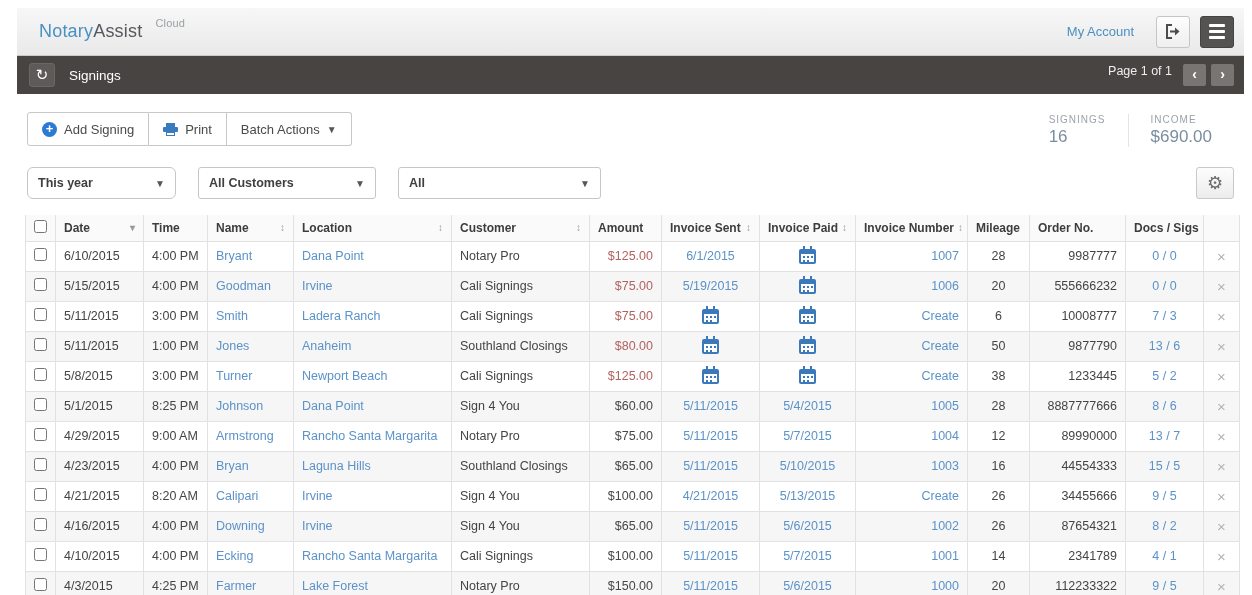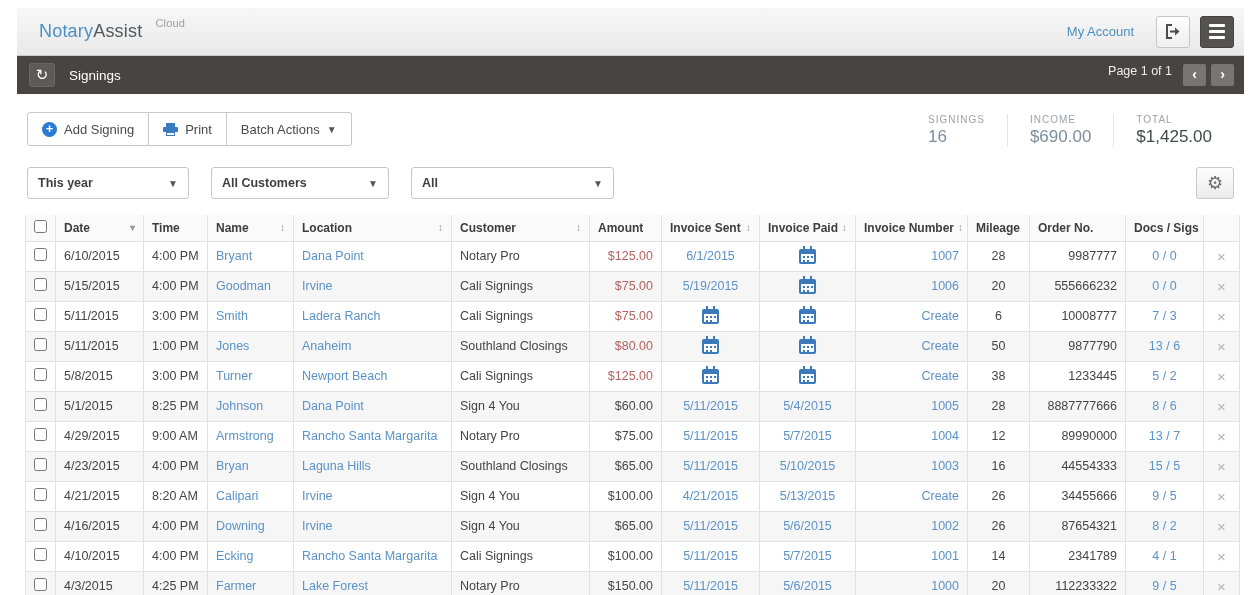--- a/index.html
+++ b/index.html
@@ -62,21 +62,21 @@
   .stat .val { font-size:17px; }
   .stat.blue .val { color:#7b8ea0; }
   .stat.red .val  { color:#b2625f; }
   .stat.dark .val { color:#46494c; }
 
   .filter-row { display:flex; align-items:center; margin:20px 2px 0 2px; }
   .select { height:32px; border:1px solid #c6c6c6; border-radius:3px; background:#fff;
     display:flex; align-items:center; justify-content:space-between; padding:0 10px;
     font-size:12.5px; font-weight:bold; color:#3f3f3f; cursor:pointer; }
   .select .sv { font-weight:bold; }
-  .sel-1 { width:162px; } .sel-2 { width:178px; margin-left:22px; } .sel-3 { width:203px; margin-left:22px; }
+  .sel-1 { width:149px;border-radius:6px; } .sel-2 { width:178px; margin-left:22px; } .sel-3 { width:203px; margin-left:22px; }
   .gear-btn { margin-left:auto; width:38px; height:32px; border:1px solid #c9c9c9; border-radius:3px;
     background:linear-gradient(#fdfdfd,#ececec); font-size:18px; color:#6e6e6e; text-align:center;
     line-height:30px; cursor:pointer; }
 
   
   table { width:100%; border-collapse:collapse; table-layout:fixed; margin-top:16px; font-size:12.5px; }
   th, td { border:1px solid #e2e2e2; border-top:none; padding:0 8px; height:30px;
     overflow:hidden; white-space:nowrap; }
   th { height:26px; background:#fafafa; font-size:12px; color:#3d3d3d; text-align:left; font-weight:bold; }
   th .thwrap { display:flex; align-items:center; justify-content:space-between; cursor:pointer; }
@@ -167,24 +167,20 @@
 
       <div class="stats">
         <div class="stat blue">
           <div class="lbl">SIGNINGS</div>
           <div class="val">16</div>
         </div>
         <div class="stat blue">
           <div class="lbl">INCOME</div>
           <div class="val">$690.00</div>
         </div>
-        <div class="stat dark">
-          <div class="lbl">TOTAL</div>
-          <div class="val">$1,425.00</div>
-        </div>
       </div>
     </div>
 
     <div class="filter-row">
       <div class="select sel-1">
         <span class="sv">This year</span>
         <span class="caret">▼</span>
       </div>
       <div class="select sel-2">
         <span class="sv">All Customers</span>

